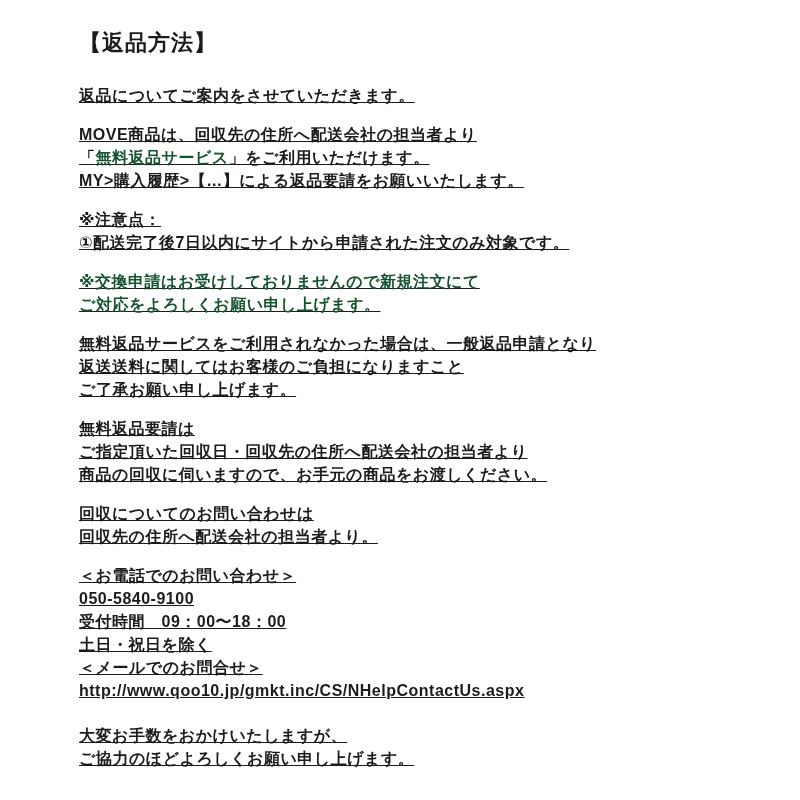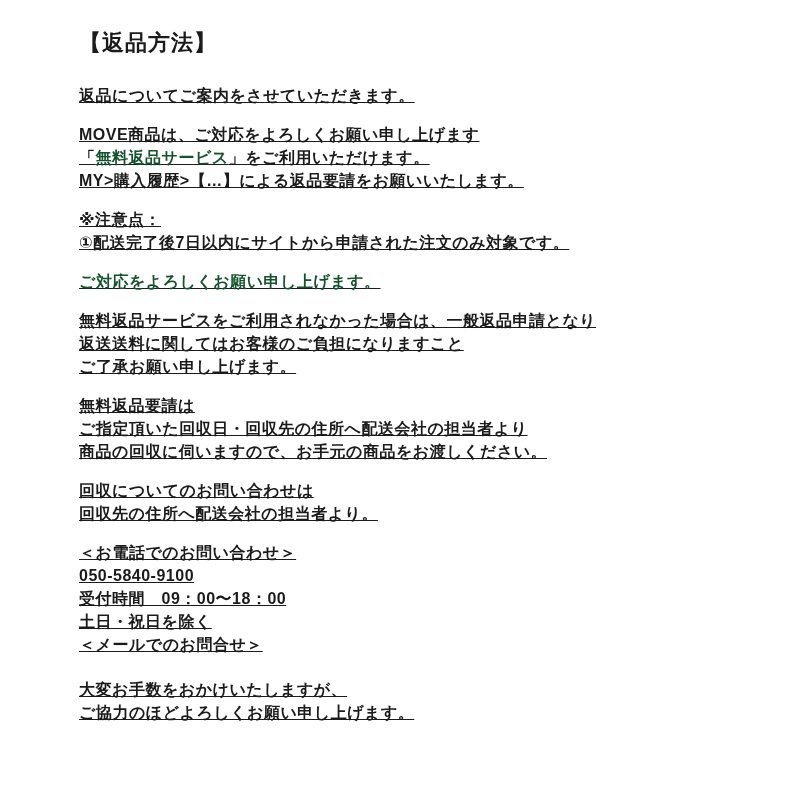--- a/index.html
+++ b/index.html
@@ -53,31 +53,32 @@
 
 <div class="page">
 
   <h1 class="title">【返品方法】</h1>
 
   <div class="para">
     <div class="line">返品についてご案内をさせていただきます。</div>
   </div>
 
   <div class="para">
-    <div class="line">MOVE商品は、ご対応をよろしくお願い申し上げます</div>
+    <div class="line">MOVE商品は、回収先の住所へ配送会社の担当者より</div>
     <div class="line"><span>「</span><span class="red">無料返品サービス</span><span>」をご利用いただけます。</span></div>
     <div class="line">MY&gt;購入履歴&gt;【…】による返品要請をお願いいたします。</div>
   </div>
 
   <div class="para">
     <div class="line">※注意点：</div>
     <div class="line">①配送完了後7日以内にサイトから申請された注文のみ対象です。</div>
   </div>
 
   <div class="para para-red">
+    <div class="line">※交換申請はお受けしておりませんので新規注文にて</div>
     <div class="line">ご対応をよろしくお願い申し上げます。</div>
   </div>
 
   <div class="para">
     <div class="line">無料返品サービスをご利用されなかった場合は、一般返品申請となり</div>
     <div class="line">返送送料に関してはお客様のご負担になりますこと</div>
     <div class="line">ご了承お願い申し上げます。</div>
   </div>
 
   <div class="para">
@@ -90,20 +91,21 @@
     <div class="line">回収についてのお問い合わせは</div>
     <div class="line">回収先の住所へ配送会社の担当者より。</div>
   </div>
 
   <div class="para">
     <div class="line">＜お電話でのお問い合わせ＞</div>
     <div class="line">050-5840-9100</div>
     <div class="line">受付時間　09：00〜18：00</div>
     <div class="line">土日・祝日を除く</div>
     <div class="line">＜メールでのお問合せ＞</div>
+    <div class="line"><a class="url-link">http://www.qoo10.jp/gmkt.inc/CS/NHelpContactUs.aspx</a></div>
   </div>
 
   <div class="para closing">
     <div class="line">大変お手数をおかけいたしますが、</div>
     <div class="line">ご協力のほどよろしくお願い申し上げます。</div>
   </div>
 
 </div>
 
 </body></html>

